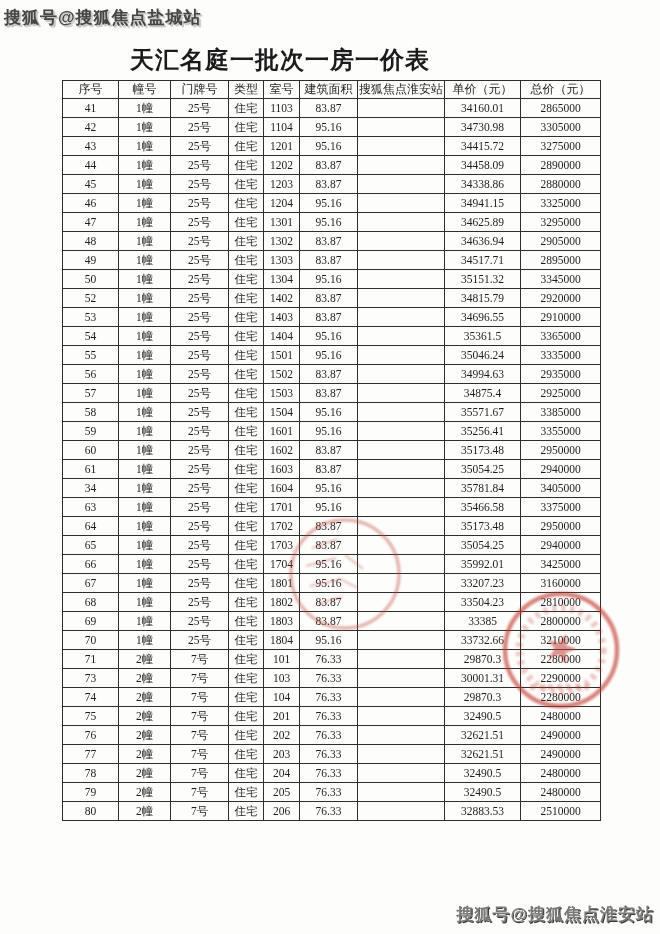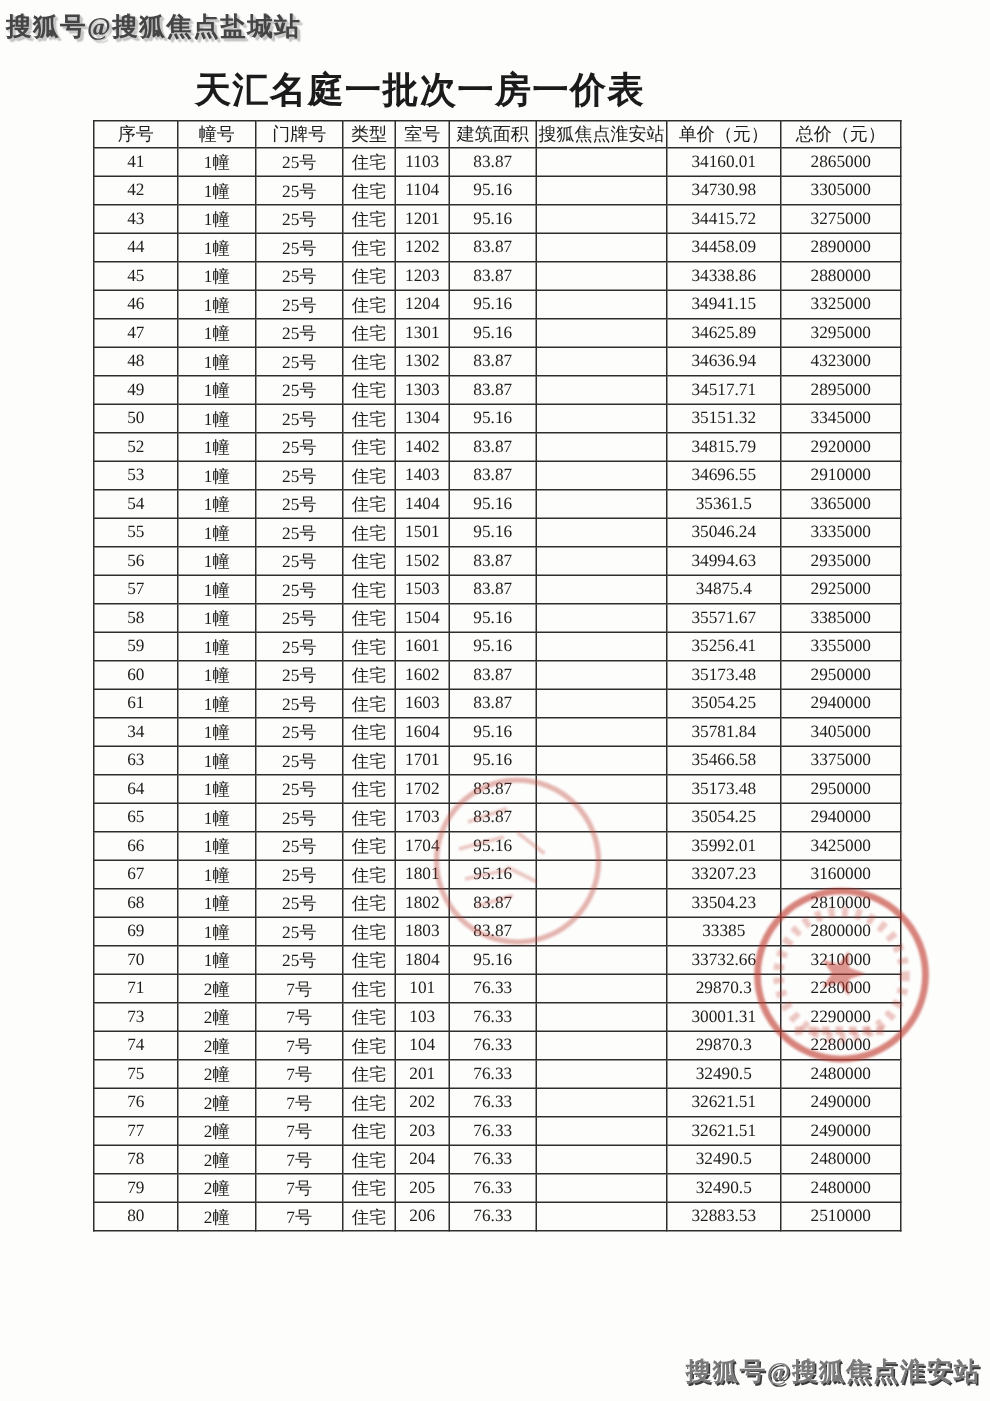--- a/index.html
+++ b/index.html
@@ -1,18 +1,18 @@
 <!DOCTYPE html>
 <html><head>
 <meta charset="utf-8">
 <style>
   html,body{margin:0;padding:0;background:#ffffff;}
   .page{position:relative;width:660px;height:934px;background:#fdfdfc;overflow:hidden;
         font-family:"Liberation Serif","DejaVu Serif",serif;}
-  .wm{position:absolute;font-family:Liberation Serif, serif;
+  .wm{position:absolute;font-family:Liberation Sans, sans-serif;
       font-weight:bold;font-size:17px;letter-spacing:1px;white-space:nowrap;}
   .wm-top{left:4px;top:6px;color:#454545;
       text-shadow:1px 1px 0 #c9c9c9,2px 2px 1px rgba(0,0,0,0.25);}
   .wm-bottom{right:6px;top:903px;color:#7a7a7a;
       text-shadow:-1px -1px 0 #ffffff,1px 1px 0 #3a3a3a;}
   .title{position:absolute;top:44px;left:0;width:560px;text-align:center;
       font-size:24px;font-weight:600;letter-spacing:1px;color:#1b1b1b;}
   table.price{position:absolute;left:62px;top:80px;width:538px;
       border-collapse:collapse;table-layout:fixed;}
   .price th,.price td{border:1px solid #2e2e2e;text-align:center;vertical-align:middle;
@@ -136,21 +136,21 @@
         </tr>
         <tr>
           <td>48</td>
           <td>1幢</td>
           <td>25号</td>
           <td>住宅</td>
           <td>1302</td>
           <td>83.87</td>
           <td></td>
           <td>34636.94</td>
-          <td>4323000</td>
+          <td>2905000</td>
         </tr>
         <tr>
           <td>49</td>
           <td>1幢</td>
           <td>25号</td>
           <td>住宅</td>
           <td>1303</td>
           <td>83.87</td>
           <td></td>
           <td>34517.71</td>

